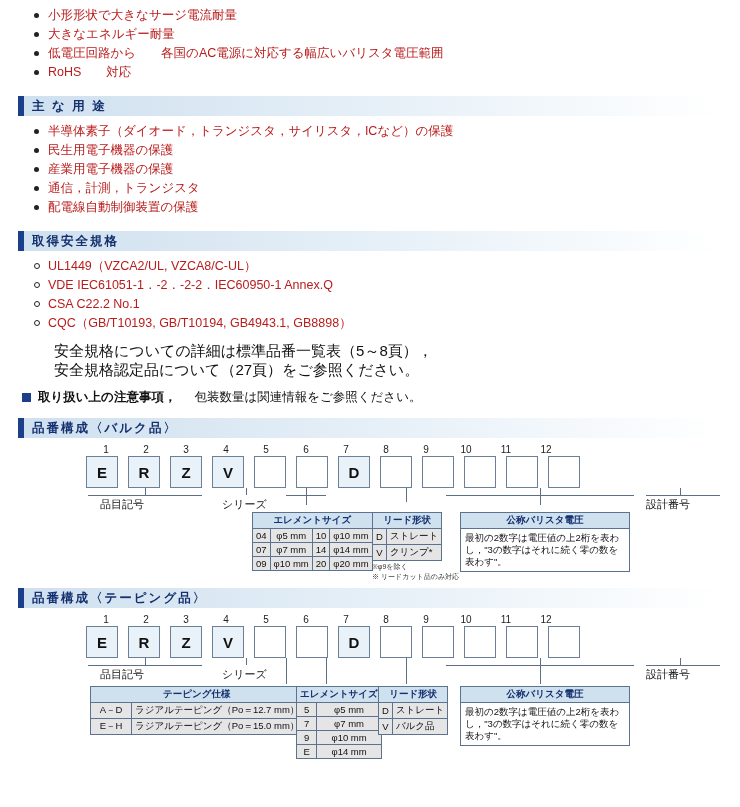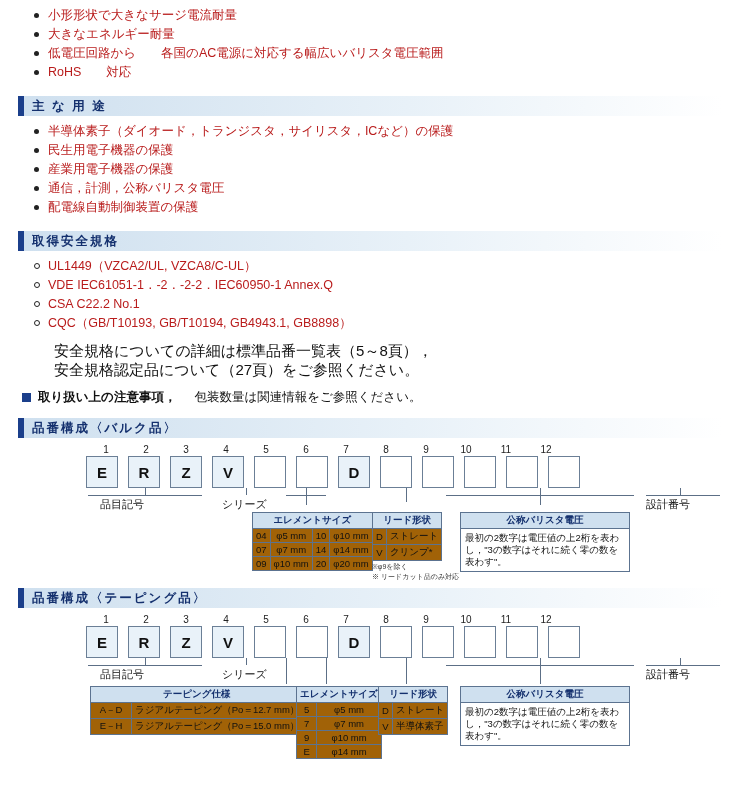--- a/index.html
+++ b/index.html
@@ -76,21 +76,21 @@
   .lblrow{position:relative;height:30px;}
   .lblrow span{
     position:absolute;font-size:11px;color:#111;white-space:nowrap;
   }
   .lblrow .ln{
     position:absolute;border-top:1px solid #5c6f86;
   }
   .vln{position:absolute;border-left:1px solid #5c6f86;}
 
   
-  table.t{border-collapse:collapse;font-size:9.5px;background:#a16207;}
+  table.t{border-collapse:collapse;font-size:9.5px;background:#e5e5e5;}
   table.t th{
     background:#cfe0ef;border:1px solid #5c7390;color:#14306e;
     font-weight:bold;padding:1px 3px;text-align:center;font-size:9.5px;
   }
   table.t td{
     border:1px solid #5c7390;padding:1px 3px;text-align:center;color:#111;
   }
   table.t td.l{text-align:left;}
   .tinynote{font-size:7px;color:#333;line-height:9px;margin-top:1px;}
   .desc{
@@ -116,21 +116,21 @@
     <li>RoHS　　対応</li>
   </ul>
 
   <div class="sec-head" style="margin-top:14px;">
     <span class="ttl">主 な 用 途</span>
   </div>
   <ul class="bl">
     <li>半導体素子（ダイオード，トランジスタ，サイリスタ，ICなど）の保護</li>
     <li>民生用電子機器の保護</li>
     <li>産業用電子機器の保護</li>
-    <li>通信，計測，公称バリスタ電圧</li>
+    <li>通信，計測，トランジスタ</li>
     <li>配電線自動制御装置の保護</li>
   </ul>
 
   <div class="sec-head" style="margin-top:14px;">
     <span class="ttl">取得安全規格</span>
   </div>
   <ul class="bl ring">
     <li>UL1449（VZCA2/UL, VZCA8/C-UL）</li>
     <li>VDE IEC61051-1．-2．-2-2．IEC60950-1 Annex.Q</li>
     <li>CSA C22.2 No.1</li>
@@ -370,21 +370,21 @@
           <tbody>
               <tr>
                 <th colspan="2">リード形状</th>
               </tr>
           <tr>
             <td>D</td>
             <td class="l">ストレート</td>
           </tr>
           <tr>
             <td>V</td>
-            <td class="l">半導体素子</td>
+            <td class="l">バルク品</td>
           </tr>
         </tbody>
           </table>
       </div>
 
       <div style="position:absolute;left:460px;top:0;width:170px;">
         <table class="t" style="width:170px;">
           <tbody>
               <tr>
                 <th>公称バリスタ電圧</th>

